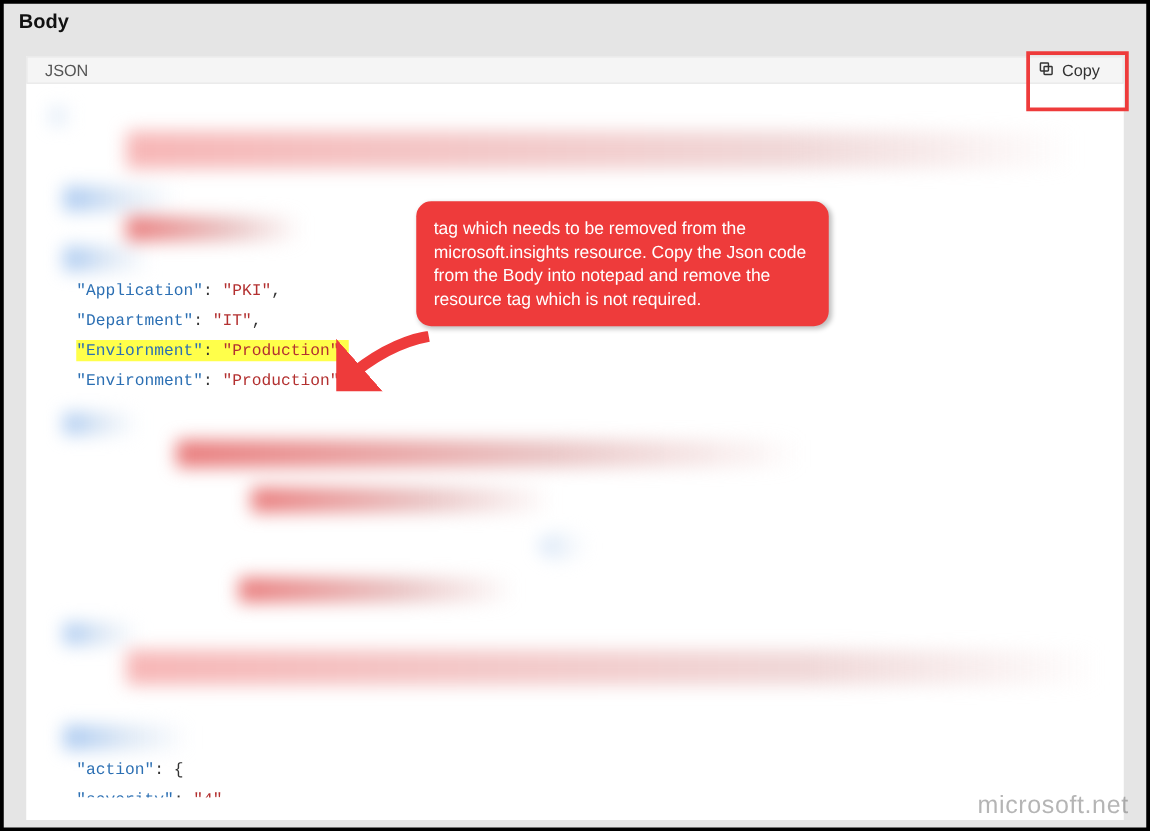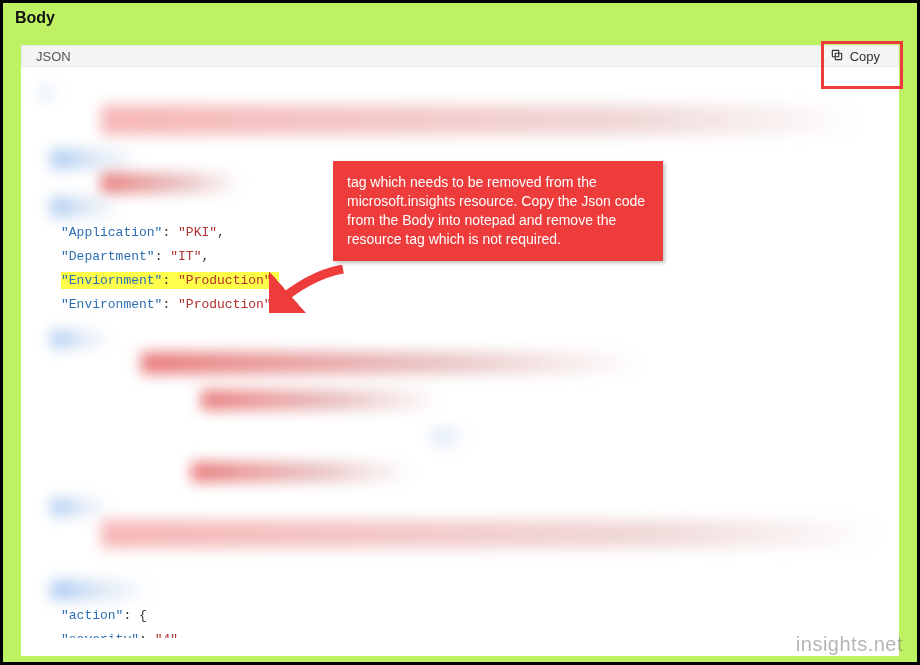--- a/index.html
+++ b/index.html
@@ -10,21 +10,21 @@
       height: 665px;
       position: relative;
       overflow: hidden;
     }
     .outer-frame {
       border: 3px solid #000;
       width: 920px;
       height: 665px;
       position: absolute;
       top: 0; left: 0;
-      background: #bef264;
+      background: #e5e5e5;
     }
     .page-title {
       position: absolute;
       top: 6px;
       left: 12px;
       font-size: 16px;
       font-weight: 600;
       color: #111;
     }
     .panel {
@@ -110,21 +110,21 @@
       position: absolute;
       top: 158px;
       left: 330px;
       width: 330px;
       background: #ee3b3b;
       color: #fff;
       font-family: Arial, sans-serif;
       font-size: 14px;
       line-height: 1.35;
       padding: 12px 14px;
-      border-radius: 0;
+      border-radius: 12px;
       box-shadow: 2px 2px 4px rgba(0,0,0,0.25);
       z-index: 50;
     }
     .arrow {
       position: absolute;
       top: 262px;
       left: 266px;
       width: 78px;
       height: 48px;
       z-index: 49;
@@ -211,15 +211,15 @@
 
   <svg class="arrow" viewBox="0 0 78 48">
     <defs>
       <marker id="arrhead" markerWidth="8" markerHeight="8" refX="2" refY="4" orient="auto">
         <polygon points="0 0, 8 4, 0 8" fill="#ee3b3b"></polygon>
       </marker>
     </defs>
     <path d="M 74 4 Q 40 10 6 40" stroke="#ee3b3b" stroke-width="9" fill="none" marker-end="url(#arrhead)"></path>
   </svg>
 
-  <div class="watermark">insights.net</div>
+  <div class="watermark">microsoft.net</div>
 
 </div>
 
 </body></html>

